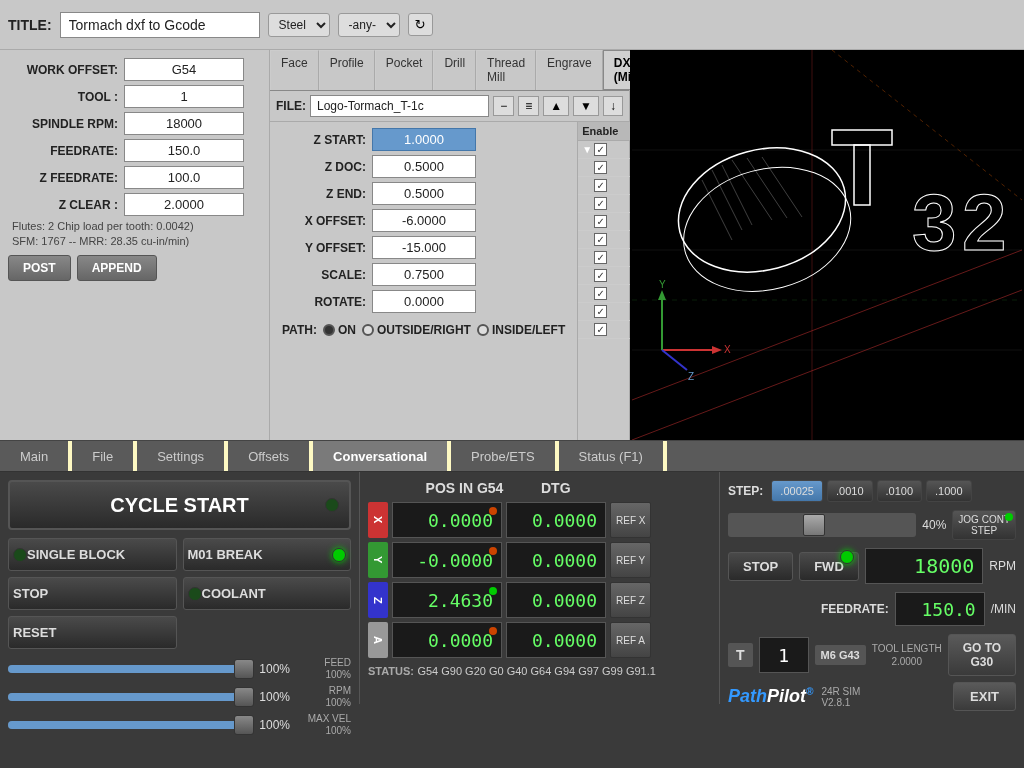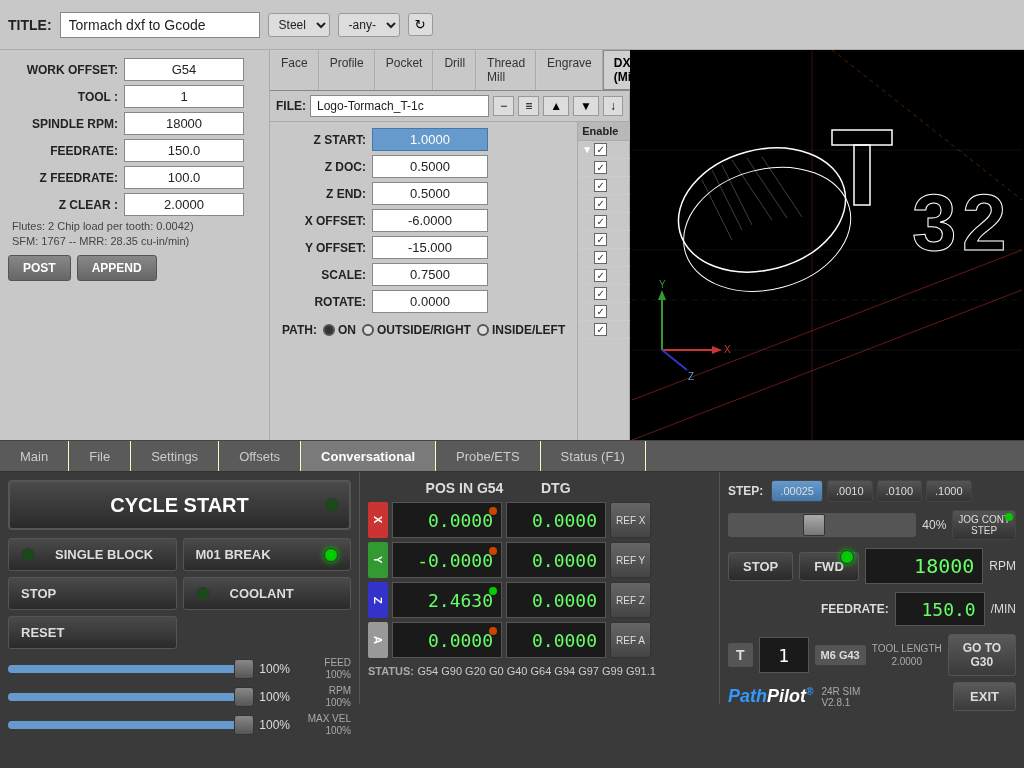--- a/index.html
+++ b/index.html
@@ -37,21 +37,21 @@
     .file-row { display: flex; align-items: center; padding: 4px 6px; gap: 4px; border-bottom: 1px solid #aaa; }
     .file-label { font-weight: bold; font-size: 12px; color: #222; }
     .file-value { background: #fff; border: 1px solid #888; padding: 3px 6px; font-size: 12px; color: #222; flex: 1; }
     .file-btn { background: #ddd; border: 1px solid #999; padding: 2px 6px; cursor: pointer; font-size: 12px; }
 
     .dxf-content { display: flex; flex: 1; }
     .dxf-left { flex: 1; padding: 6px; }
 
     .dxf-field-row { display: flex; align-items: center; margin-bottom: 4px; }
     .dxf-label { color: #222; font-size: 12px; font-weight: bold; width: 90px; text-align: right; margin-right: 6px; }
-    .dxf-value { background: #6699cc; border: 1px solid #4477aa; padding: 3px 6px; font-size: 13px; color: #fff; text-align: center; width: 116px; }
+    .dxf-value { background: #6699cc; border: 1px solid #4477aa; padding: 3px 6px; font-size: 13px; color: #fff; text-align: center; width: 104px; }
     .dxf-value.white { background: #fff; color: #222; border: 1px solid #888; }
 
     .path-row { display: flex; align-items: center; padding: 6px; gap: 6px; font-size: 12px; color: #222; font-weight: bold; }
     .radio-option { display: flex; align-items: center; gap: 3px; }
     .radio-circle { width: 12px; height: 12px; border-radius: 50%; border: 2px solid #555; background: #ddd; display: inline-block; }
     .radio-circle.selected { background: #333; }
 
     .dxf-right { width: 160px; border-left: 1px solid #aaa; }
     .dxf-table-header { display: flex; background: #b8b8b8; border-bottom: 1px solid #aaa; padding: 3px 4px; font-size: 11px; font-weight: bold; color: #222; }
     .col-enable { width: 55px; }
@@ -64,35 +64,35 @@
     .dxf-table-row .col-enable { display: flex; align-items: center; gap: 2px; }
     .check-box { width: 13px; height: 13px; border: 1px solid #666; background: #fff; display: inline-flex; align-items: center; justify-content: center; font-size: 10px; }
     .check-box.checked::after { content: '✓'; color: #333; }
     .on-text { color: #007700; font-weight: bold; }
 
     
     .right-panel { flex: 1; background: #000; position: relative; overflow: hidden; }
 
     
     .bottom-tabs { display: flex; background: #5a5a5a; height: 32px; border-top: 1px solid #444; border-bottom: 1px solid #333; }
-    .bottom-tab { padding: 6px 20px; font-size: 13px; color: #ccc; cursor: pointer; border-right: 1px solid #fef9c3; display: flex; align-items: center; }
+    .bottom-tab { padding: 6px 20px; font-size: 13px; color: #ccc; cursor: pointer; border-right: 4px solid #fef9c3; display: flex; align-items: center; }
     .bottom-tab.active { background: #7a7a7a; color: #fff; font-weight: bold; }
 
     
     .bottom-panel { display: flex; height: 232px; background: #fca5a5; }
 
     
     .left-bottom { width: 360px; background: #3a3a3a; padding: 8px; border-right: 1px solid #555; }
 
     .cycle-start-btn { width: 100%; height: 50px; background: linear-gradient(to bottom, #4a4a4a, #2a2a2a); border: 2px solid #555; border-radius: 4px; color: #fff; font-size: 20px; font-weight: bold; cursor: pointer; display: flex; align-items: center; justify-content: center; position: relative; margin-bottom: 8px; }
     .btn-led { width: 14px; height: 14px; border-radius: 50%; background: #1a4a1a; border: 1px solid #333; position: absolute; right: 10px; top: 50%; transform: translateY(-50%); }
     .btn-led.green { background: #00cc00; box-shadow: 0 0 6px #00cc00; }
 
     .control-grid { display: grid; grid-template-columns: 1fr 1fr; gap: 6px; margin-bottom: 8px; }
-    .control-btn { background: linear-gradient(to bottom, #4a4a4a, #2a2a2a); border: 1px solid #555; border-radius: 3px; color: #ddd; font-size: 13px; font-weight: bold; padding: 8px 12px; cursor: pointer; display: flex; align-items: flex-end; gap: 20px; position: relative; }
+    .control-btn { background: linear-gradient(to bottom, #4a4a4a, #2a2a2a); border: 1px solid #555; border-radius: 3px; color: #ddd; font-size: 13px; font-weight: bold; padding: 8px 4px; cursor: pointer; display: flex; align-items: flex-end; gap: 0; position: relative; }
     .control-btn .btn-led { position: relative; right: auto; top: auto; transform: none; flex-shrink: 0; }
 
     .slider-row { display: flex; align-items: center; gap: 6px; margin-bottom: 4px; }
     .slider-track { flex: 1; height: 8px; background: #5a5a5a; border-radius: 4px; position: relative; }
     .slider-fill { height: 100%; background: #6699cc; border-radius: 4px; }
     .slider-thumb { position: absolute; top: 50%; transform: translateY(-50%); width: 20px; height: 20px; background: linear-gradient(to bottom, #888, #555); border: 1px solid #333; border-radius: 3px; cursor: pointer; }
     .slider-pct { color: #ddd; font-size: 12px; width: 40px; text-align: right; }
     .slider-label { color: #aaa; font-size: 10px; width: 55px; text-align: right; line-height: 1.2; }
 
     

